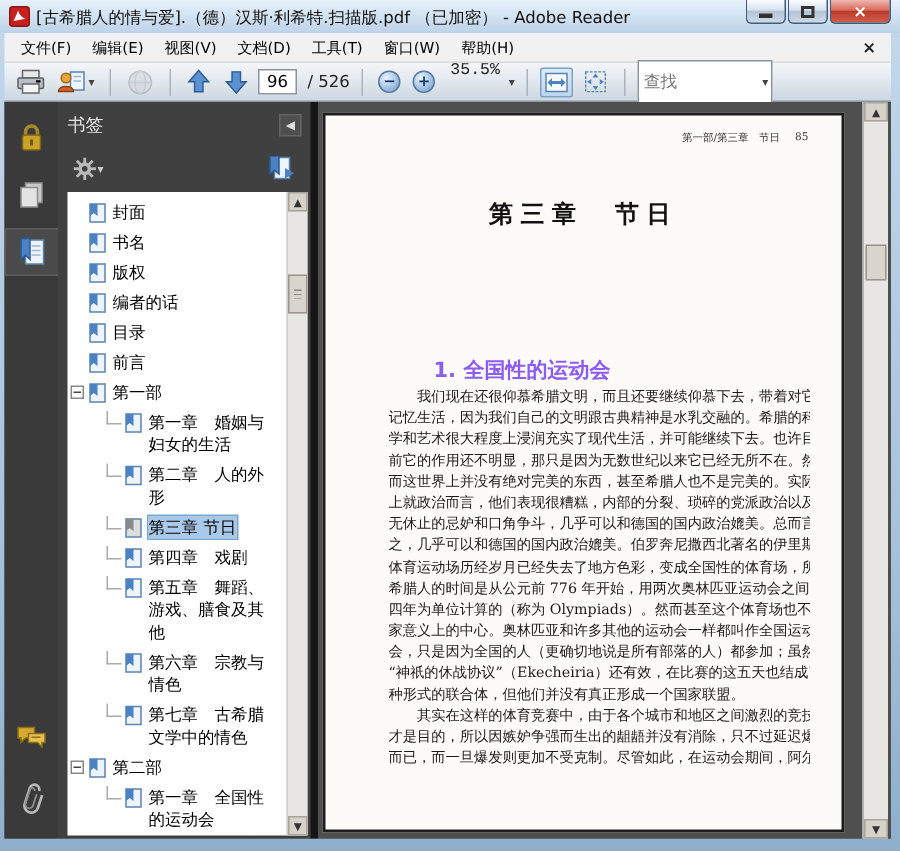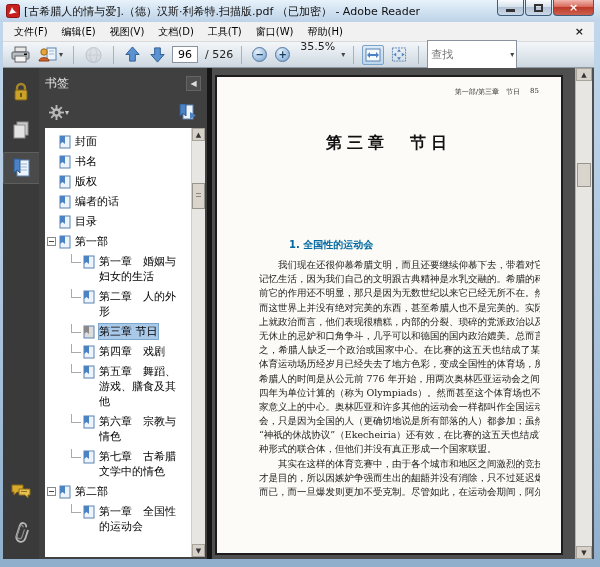--- a/index.html
+++ b/index.html
@@ -34,21 +34,21 @@
              border-bottom:1px solid #8d98a3; display:flex; align-items:center; padding:0 6px; gap:4px; }
   .tb-sep { width:1px; height:18px; background:#a9b3bc; margin:0 4px; }
   .tb-btn { display:flex; align-items:center; justify-content:center; height:22px; padding:0 2px; border-radius:2px; }
   .caret { font-size:8px; color:#444; margin-left:1px; }
   .page-input { width:26px; height:17px; border:1px solid #8a949e; background:#fff; font-size:11px;
                 text-align:center; font-family:"DejaVu Sans",sans-serif; }
   .page-total { font-size:11px; color:#222; margin-left:3px; }
   .zoom-circle { width:15px; height:15px; border-radius:50%; border:1px solid #5577a0;
                  background:radial-gradient(circle at 35% 30%,#e9f2fb,#9fc0e2 60%,#6f97c4);
                  display:flex; align-items:center; justify-content:center; font-size:10px; font-weight:bold; color:#173a62; }
-  .zoom-level { font-size:11px; color:#222; margin:0 1px 16px 4px; }
+  .zoom-level { font-size:11px; color:#222; margin:0 1px 16px 4px;font-family:Liberation Mono, monospace; }
   .view-btn { width:22px; height:20px; border:1px solid transparent; border-radius:2px;
               display:flex; align-items:center; justify-content:center; }
   .view-btn.active { border-color:#7da2c8; background:linear-gradient(180deg,#dcebf8,#bcd6ee); }
   .find-box { position:relative; width:90px; height:30px; border:1px solid #8a949e; background:#fff;
               display:flex; align-items:center; }
   .find-input { border:none; outline:none; width:74px; font-size:11px; padding-left:3px; color:#888;
                 font-family:"DejaVu Sans",sans-serif; background:transparent; }
   .find-caret { position:absolute; right:2px; font-size:8px; color:#444; }
 
   
@@ -93,21 +93,21 @@
   .divider { width:5px; background:#151515; }
 
   
   .docarea { flex:1; position:relative; background:#4f4f4f; }
   .page { position:absolute; left:3px; top:7px; right:31px; bottom:4px; background:#fcfbf7;
           border:2px solid #1d1d1d; overflow:hidden; }
   .page-header { position:absolute; top:10px; right:22px; font-size:7px; color:#333;
                  font-family:"DejaVu Serif",serif; display:flex; gap:10px; }
   .chapter-title { position:absolute; top:56px; left:0; right:0; text-align:center; font-size:16px;
                    font-weight:bold; letter-spacing:5px; color:#111; font-family:"DejaVu Serif",serif; }
-  .section-heading { position:absolute; top:161px; left:72px; font-size:10px; font-weight:bold; color:#0369a1; }
+  .section-heading { position:absolute; top:161px; left:72px; font-size:14px; font-weight:bold; color:#8b5cf6; }
   .body-block { position:absolute; top:181px; left:42px; right:21px; font-family:"DejaVu Serif",serif;
                 font-size:9.5px; color:#1a1a1a; }
   .line { height:14.2px; line-height:14.2px; text-align:justify; text-align-last:justify; white-space:nowrap; overflow:hidden; }
   .line.indent { text-indent:19px; }
   .line.noj { text-align-last:left; }
 
   
   .doc-scroll { position:absolute; top:0; right:2px; bottom:0; width:17px; background:#e8e6e2; border-left:1px solid #b8b4ae; }
   .doc-thumb { position:absolute; left:1px; right:1px; top:95px; height:24px; background:#d9d5cd; border:1px solid #9a968e; }
 
@@ -339,20 +339,28 @@
 
   <div class="bm-item lvl0">
 
     <svg class="bm-icon" width="12" height="14" viewBox="0 0 12 14">
       <rect x="1" y="1" width="10" height="12" fill="#eef4fb" stroke="#5b83b0"></rect>
       <path d="M1 1 H6 V9 L3.5 7 L1 9 Z" fill="#4a82c4"></path>
     </svg>
     <span class="bm-label">目录</span>
   </div>
 
+  <div class="bm-item lvl0">
+
+    <svg class="bm-icon" width="12" height="14" viewBox="0 0 12 14">
+      <rect x="1" y="1" width="10" height="12" fill="#eef4fb" stroke="#5b83b0"></rect>
+      <path d="M1 1 H6 V9 L3.5 7 L1 9 Z" fill="#4a82c4"></path>
+    </svg>
+    <span class="bm-label">前言</span>
+  </div>
 
   <div class="bm-item lvl0 haskids">
     <span class="expander"></span>
 
     <svg class="bm-icon" width="12" height="14" viewBox="0 0 12 14">
       <rect x="1" y="1" width="10" height="12" fill="#eef4fb" stroke="#5b83b0"></rect>
       <path d="M1 1 H6 V9 L3.5 7 L1 9 Z" fill="#4a82c4"></path>
     </svg>
     <span class="bm-label">第一部</span>
   </div>
@@ -466,25 +474,26 @@
       <div class="page">
         <div class="page-header">
           <span>第一部/第三章　节日</span>
           <span>85</span>
         </div>
         <div class="chapter-title">第三章　节日</div>
         <div class="section-heading">1. 全国性的运动会</div>
         <div class="body-block">
             <div class="line indent">我们现在还很仰慕希腊文明，而且还要继续仰慕下去，带着对它的</div>
             <div class="line">记忆生活，因为我们自己的文明跟古典精神是水乳交融的。希腊的科</div>
+            <div class="line">学和艺术很大程度上浸润充实了现代生活，并可能继续下去。也许目</div>
             <div class="line">前它的作用还不明显，那只是因为无数世纪以来它已经无所不在。然</div>
             <div class="line">而这世界上并没有绝对完美的东西，甚至希腊人也不是完美的。实际</div>
             <div class="line">上就政治而言，他们表现很糟糕，内部的分裂、琐碎的党派政治以及永</div>
             <div class="line">无休止的忌妒和口角争斗，几乎可以和德国的国内政治媲美。总而言</div>
-            <div class="line">之，希腊人缺乏一个政治或国家中心。在比赛的这五天也结成了某</div>
+            <div class="line">之，几乎可以和德国的国内政治媲美。伯罗奔尼撒西北著名的伊里斯</div>
             <div class="line">体育运动场历经岁月已经失去了地方色彩，变成全国性的体育场，所以</div>
             <div class="line">希腊人的时间是从公元前 776 年开始，用两次奥林匹亚运动会之间的</div>
             <div class="line">四年为单位计算的（称为 Olympiads）。然而甚至这个体育场也不是国</div>
             <div class="line">家意义上的中心。奥林匹亚和许多其他的运动会一样都叫作全国运动</div>
             <div class="line">会，只是因为全国的人（更确切地说是所有部落的人）都参加；虽然只要</div>
             <div class="line">“神祇的休战协议”（Ekecheiria）还有效，在比赛的这五天也结成了某</div>
             <div class="line noj">种形式的联合体，但他们并没有真正形成一个国家联盟。</div>
             <div class="line indent">其实在这样的体育竞赛中，由于各个城市和地区之间激烈的竞技</div>
             <div class="line">才是目的，所以因嫉妒争强而生出的龃龉并没有消除，只不过延迟爆发</div>
             <div class="line">而已，而一旦爆发则更加不受克制。尽管如此，在运动会期间，阿尔甫</div>

